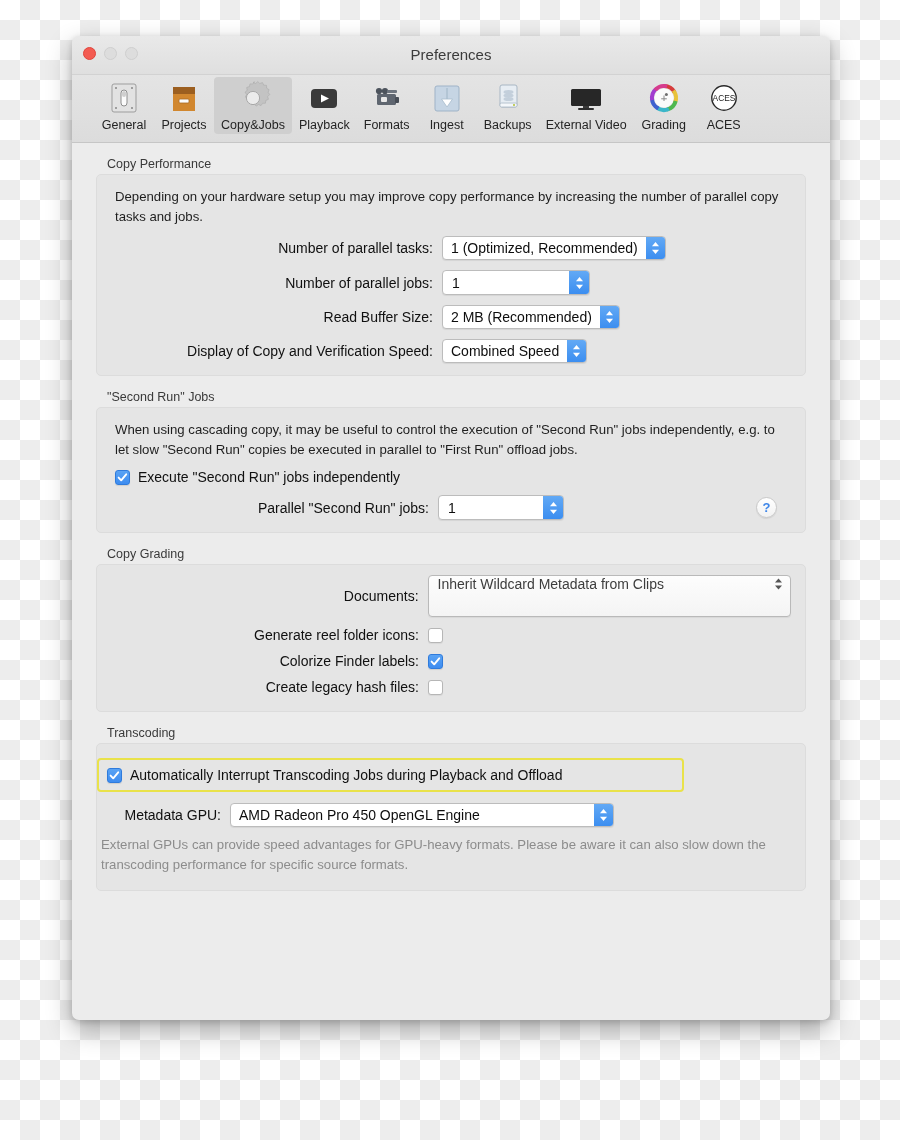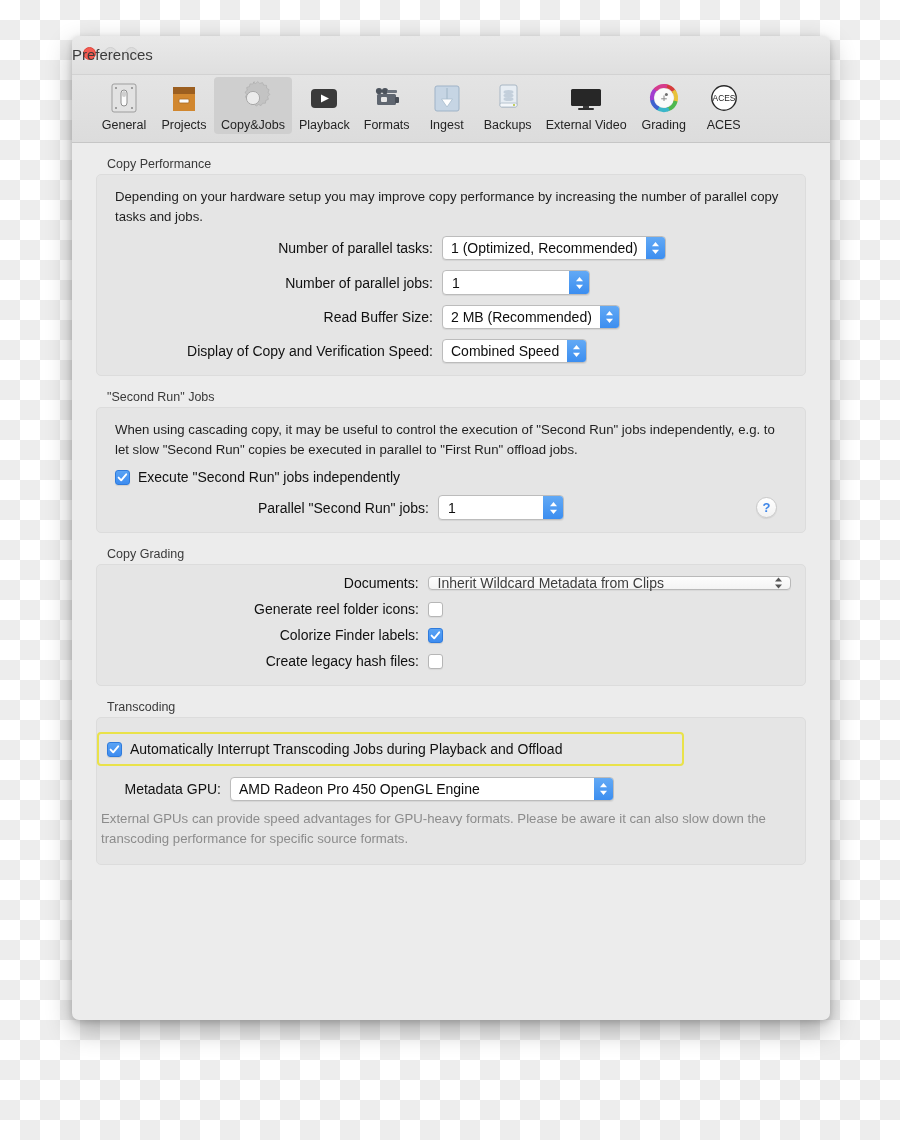--- a/index.html
+++ b/index.html
@@ -52,20 +52,21 @@
     width: 13px; height: 13px;
     border-radius: 50%;
     box-sizing: border-box;
   }
   .light.close  { background: #f35b51; border: 1px solid #e0453c; }
   .light.min    { background: #dddddd; border: 1px solid #cfcfcf; }
   .light.max    { background: #dddddd; border: 1px solid #cfcfcf; }
   .win-title {
     position: absolute;
     left: 0; right: 0; top: 10px;
+    text-align: center;
     font-size: 15px;
     color: #3b3b3b;
   }
 
   
   .toolbar {
     height: 68px;
     background: linear-gradient(#e4e4e4, #dcdcdc);
     border-bottom: 1px solid #c6c6c6;
     display: flex;
@@ -193,23 +194,23 @@
   .stepper .sarrow {
     width: 20px;
     flex: none;
     background: linear-gradient(#62a9f5, #3c8ef0);
     display: flex; align-items: center; justify-content: center;
   }
 
   
   .pulldown {
     display: inline-flex;
-    align-items: center;
+    align-items: flex-start;
     justify-content: space-between;
-    height: 14px;
+    height: 42px;
     border-radius: 4px;
     background: linear-gradient(#fdfdfd, #f4f4f4);
     border: 1px solid #b9b9b9;
     box-shadow: 0 1px 1px rgba(0,0,0,0.06);
     box-sizing: border-box;
     padding: 0 7px 0 9px;
   }
   .pulldown .dval {
     font-size: 14px;
     color: #3d3d3d;

